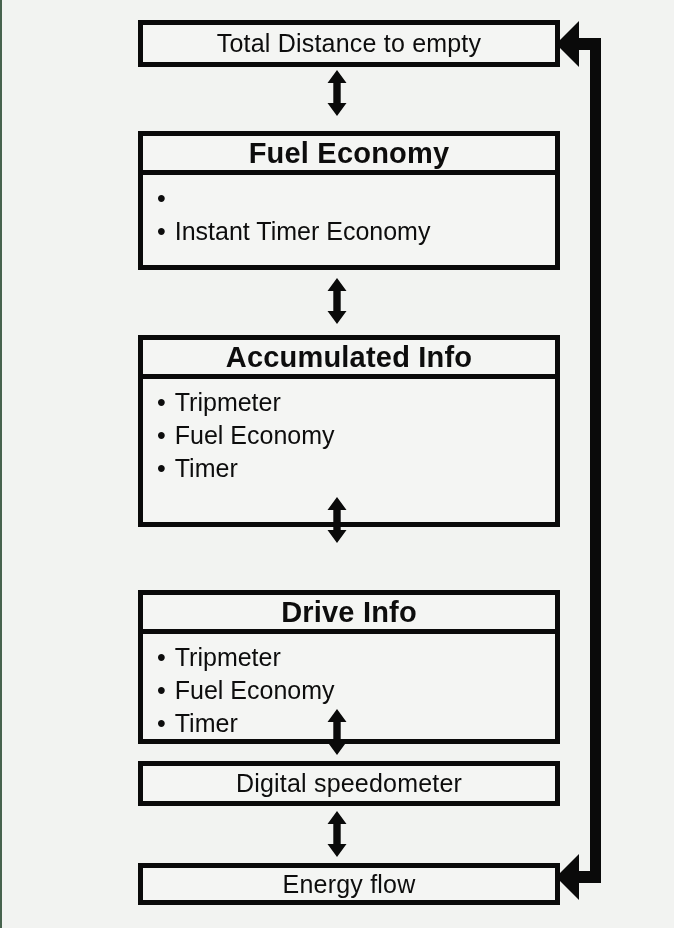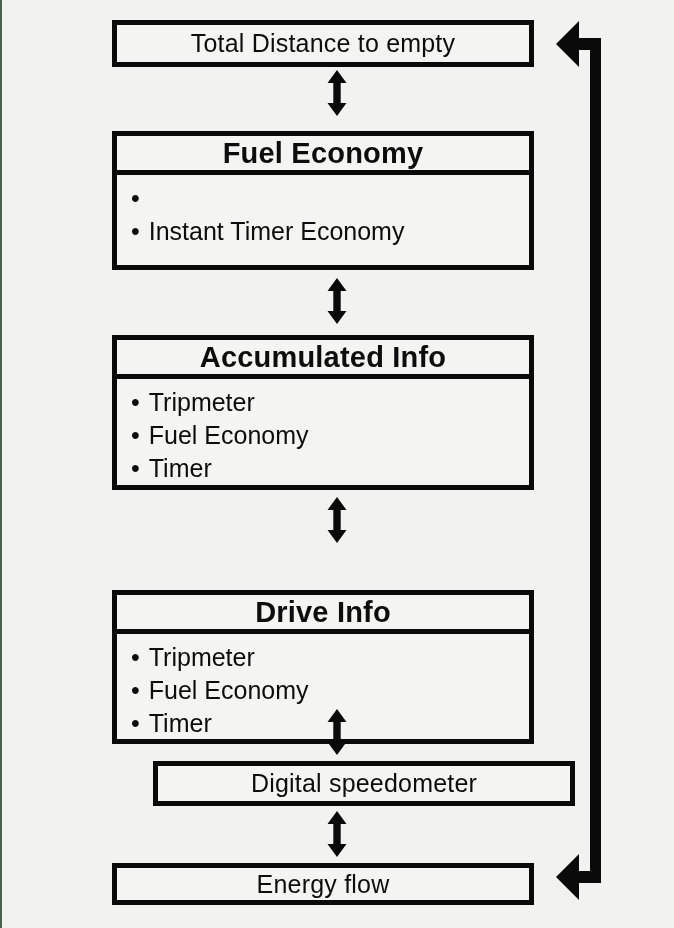--- a/index.html
+++ b/index.html
@@ -17,31 +17,31 @@
 
   .edge-strip {
     position: absolute;
     left: 0; top: 0;
     width: 2px; height: 100%;
     background: var(--strip, #47634e);
   }
 
   .node {
     position: absolute;
-    left: 112px;
+    left: 138px;
     width: 422px;
     border: 5px solid var(--line, #000);
     background: var(--boxfill, #f4f5f3);
     box-sizing: border-box;
   }
   #n0 { top: 20px;  height: 47px;  }
   #n1 { top: 131px; height: 139px; }
-  #n2 { top: 335px; height: 155px; }
+  #n2 { top: 335px; height: 192px; }
   #n3 { top: 549px; height: 154px; margin-top: 41px; }
-  #n4 { top: 761px; height: 45px; margin-left: 41px;  }
+  #n4 { top: 761px; height: 45px;  }
   #n5 { top: 863px; height: 42px;  }
 
   .plain-title {
     height: 100%;
     display: flex;
     align-items: center;
     justify-content: center;
     font-size: 25px;
     letter-spacing: 0.2px;
     white-space: nowrap;

